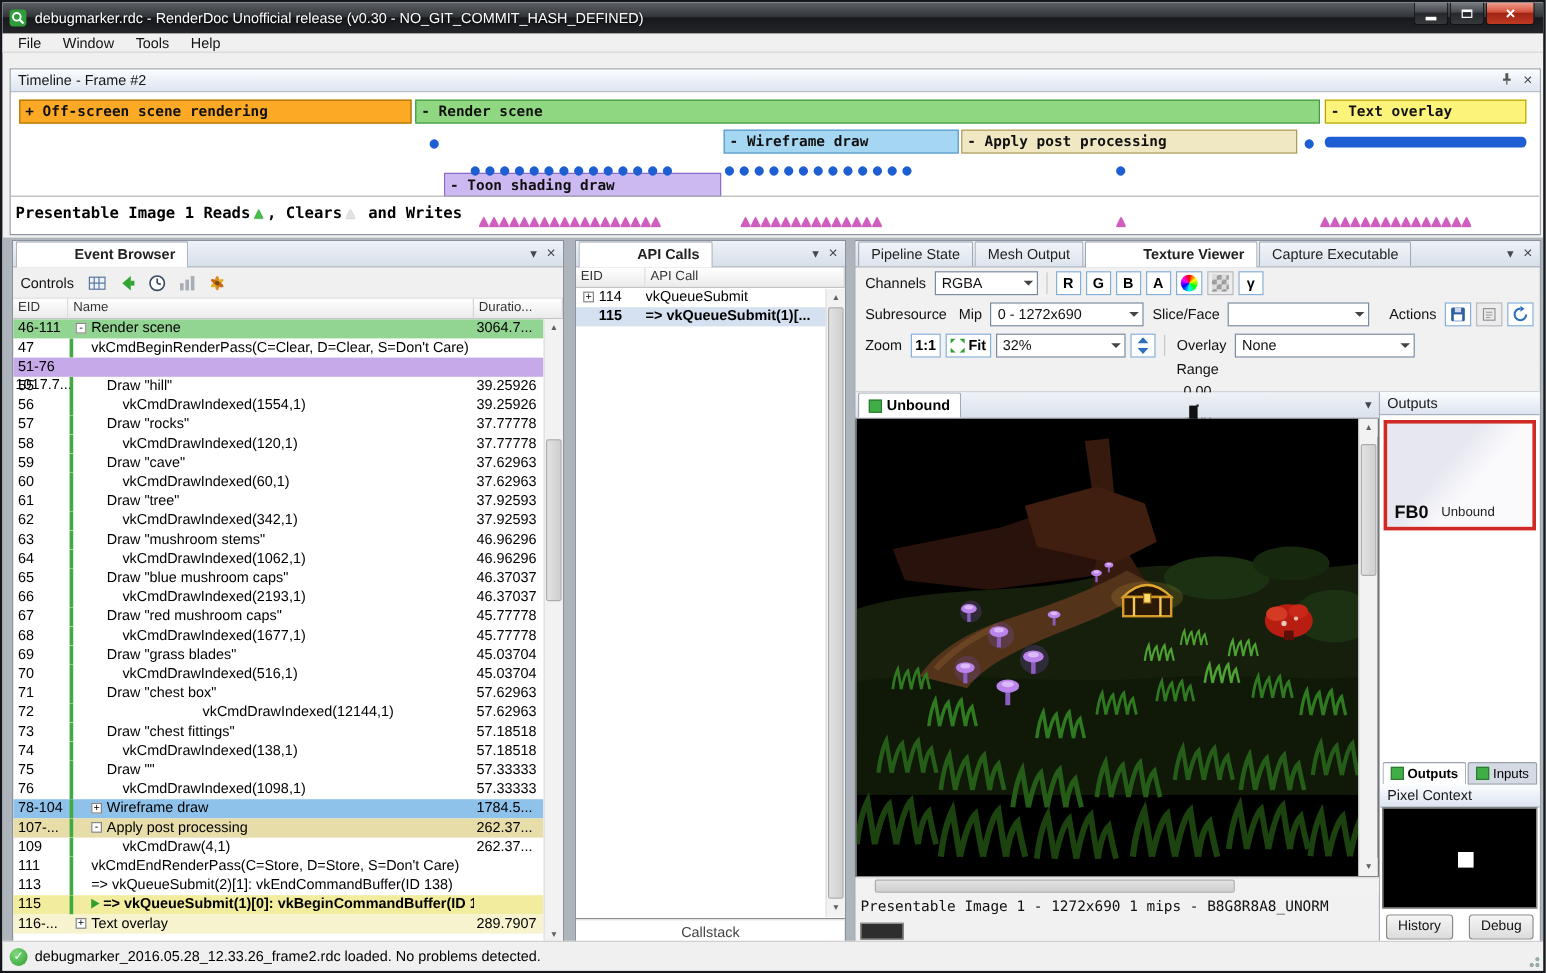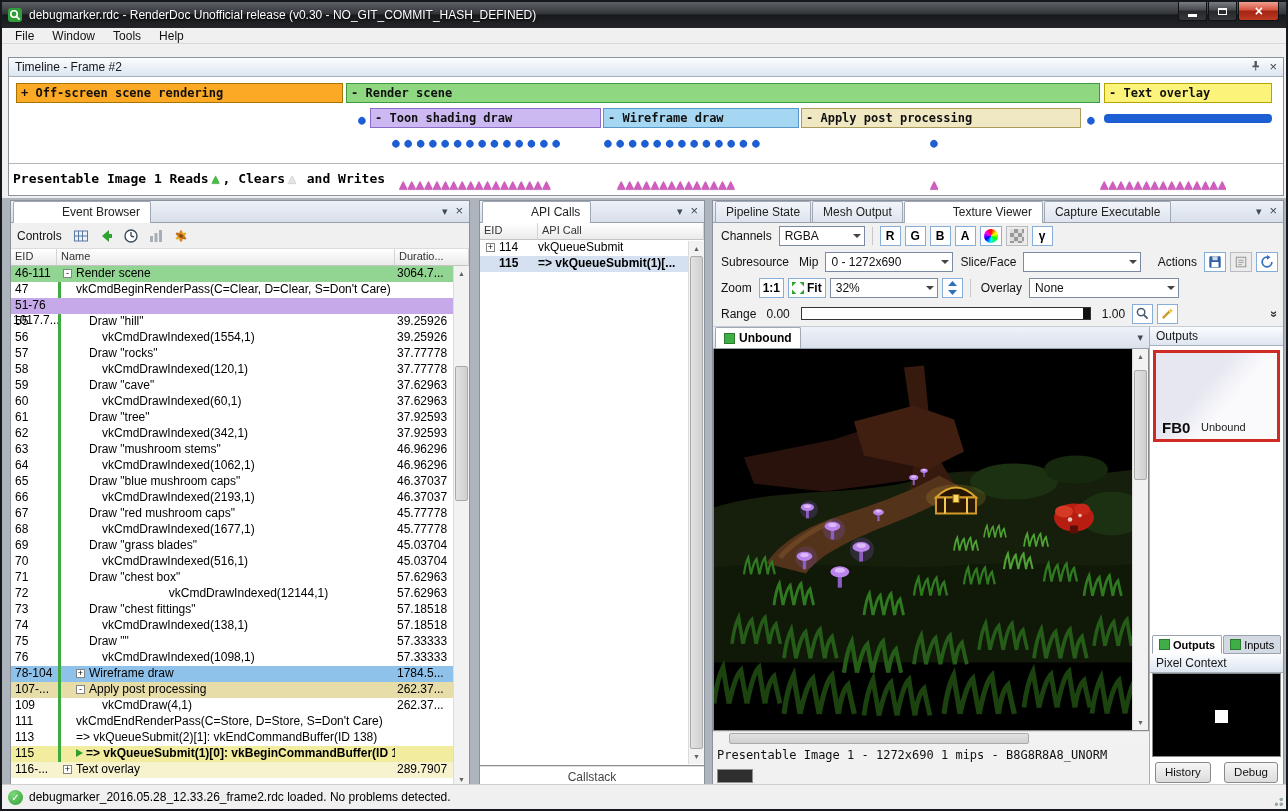--- a/index.html
+++ b/index.html
@@ -26,33 +26,33 @@
   .menu-item { padding:4px 9px; color:#111; }
 
   
   .cap { height:19px; background:linear-gradient(#fbfdff,#dde5f0); border-bottom:1px solid #a8b0bc; display:flex; align-items:center; padding:0 6px; color:#15181c; font-size:12px; }
   .cap-icons { margin-left:auto; display:flex; gap:8px; align-items:center; }
   .xico::before { content:"×"; font-size:13px; color:#404850; line-height:10px; }
   .chev::before { content:"▾"; font-size:11px; color:#404850; }
   .tabstrip { height:22px; background:linear-gradient(#eef2f8,#d7dfe9); border-bottom:1px solid #98a0ac; display:flex; align-items:flex-end; padding:0 2px; flex:none; }
   .tab { height:21px; line-height:20px; padding:0 10px; margin-right:1px; font-size:12px; color:#222;
     border:1px solid #a0a8b4; border-bottom:none; border-radius:2px 2px 0 0; background:linear-gradient(#f2f5fa,#dde4ee); }
-  .tab.active { background:#fff; font-weight:normal; position:relative; z-index:2; margin-bottom:-1px; height:22px;padding-left:48px; }
+  .tab.active { background:#fff; font-weight:bold; position:relative; z-index:2; margin-bottom:-1px; height:22px;padding-left:48px; }
   .strip-icons { margin-left:auto; display:flex; gap:8px; align-items:center; padding:0 4px 4px 0; }
 
   .dock-bg { position:absolute; left:0; top:196px; right:0; height:590px; background:#aeb4bc; }
   .panel { position:absolute; background:#fff; border:1px solid #8a929e; display:flex; flex-direction:column; }
 
   
   .timeline-panel { position:absolute; left:6px; top:55px; width:1276px; height:139px; border:1px solid #8a929e; background:#fff; }
   .tl-content { position:relative; height:118px; background:#fff; font-family:"DejaVu Sans Mono","Liberation Mono",monospace; overflow:hidden; }
   .tl-bar { position:absolute; height:20px; border:1px solid #888; font-weight:bold; font-size:12px; line-height:18px; padding-left:4px; white-space:nowrap; overflow:hidden; color:#101010; }
   .r1 { top:6px; } .r2 { top:31px; }
   .b10 { border-color:#a87400; } .b11 { border-color:#3f9b3f; } .b12 { border-color:#b8a400; }
-  .b20 { border-color:#8c6cc8; } .b21 { border-color:#5898c8; } .b22 { border-color:#ac9c5c; }
+  .b20 { border-color:#8c6cc8;margin-top:36px; } .b21 { border-color:#5898c8; } .b22 { border-color:#ac9c5c; }
   .dots { position:absolute; top:58px; color:#1d5ed2; font-size:13px; letter-spacing:4.5px; white-space:nowrap; overflow:hidden; height:16px; }
   .dot-single { position:absolute; color:#1d5ed2; font-size:13px; }
   .rd2 { top:35px; } .rd3 { top:58px; }
   .blue-line { position:absolute; top:37px; height:9px; background:#1d5ed2; border-radius:4px; }
   .tl-legend { position:absolute; left:0; right:0; top:86px; bottom:0; border-top:1px solid #b4b4b4; font-weight:bold; font-size:13px; line-height:30px; padding-left:4px; white-space:nowrap; }
   .tri { display:inline-block; margin:0 3px; }
   .tri::before { content:"▲"; font-size:13px; }
   .tri-green::before { color:#46bc46; text-shadow:0 0 1px #1a7a1a; }
   .tri-gray::before { color:#e4e4e4; text-shadow:0 0 1px #909090; }
   .tris { position:absolute; top:5px; color:#d25cc0; font-size:14px; letter-spacing:0; text-shadow:0 0 1px #8a2a7a; white-space:nowrap; overflow:hidden; }
@@ -94,21 +94,21 @@
   .api-row { display:flex; height:16px; font-size:12px; line-height:15px; }
   .api-row.sel { background:#d5e1f1; font-weight:bold; }
   .api-eid { width:58px; padding-left:6px; white-space:nowrap; flex:none; }
   .api-sp { display:inline-block; width:13px; }
   .api-name { flex:1; white-space:nowrap; overflow:hidden; }
   .callstack { flex:none; height:22px; border-top:2px groove #e0e0e0; display:flex; align-items:center; justify-content:center; color:#444; }
 
   
   .tex-panel { left:710px; top:198px; width:572px; height:588px; background:#f1f1f1; }
   .trow { height:26px; display:flex; align-items:center; padding:0 5px; gap:4px; background:#f1f1f1; flex:none; }
-  .trow.last { border-bottom:1px solid #c6ccd4; }
+  .trow.last { border-bottom:1px solid #c6ccd4;flex-direction:column; }
   .tlabel { margin:0 3px; color:#111; white-space:nowrap; }
   .combo { display:inline-flex; align-items:center; justify-content:space-between; background:#fff; border:1px solid #7a8aa0; height:20px; padding:0 3px 0 5px; font-size:12px; color:#111; }
   .combo::after { content:""; width:0; height:0; border:4px solid transparent; border-top-color:#444; margin:4px 0 0 6px; }
   .w86{width:86px;} .w128{width:128px;} .w118{width:118px;} .w108{width:108px;} .w150{width:150px;}
   .tbtn { height:20px; min-width:21px; border:1px solid #86aed6; background:#fff; font-weight:bold; font-size:12px; color:#000; display:inline-flex; align-items:center; justify-content:center; padding:0 3px; gap:3px; }
   .tbtn.dim { border-color:#b8bcc2; background:#ececec; }
   .vsep { width:1px; height:18px; background:#c8c8c8; margin:0 3px; flex:none; }
   .spacer { flex:1; }
   .wheel { width:14px; height:14px; border-radius:50%; background:conic-gradient(#f00,#ff0,#0f0,#0ff,#00f,#f0f,#f00); display:inline-block; }
   .checker { width:14px; height:14px; display:inline-block;

